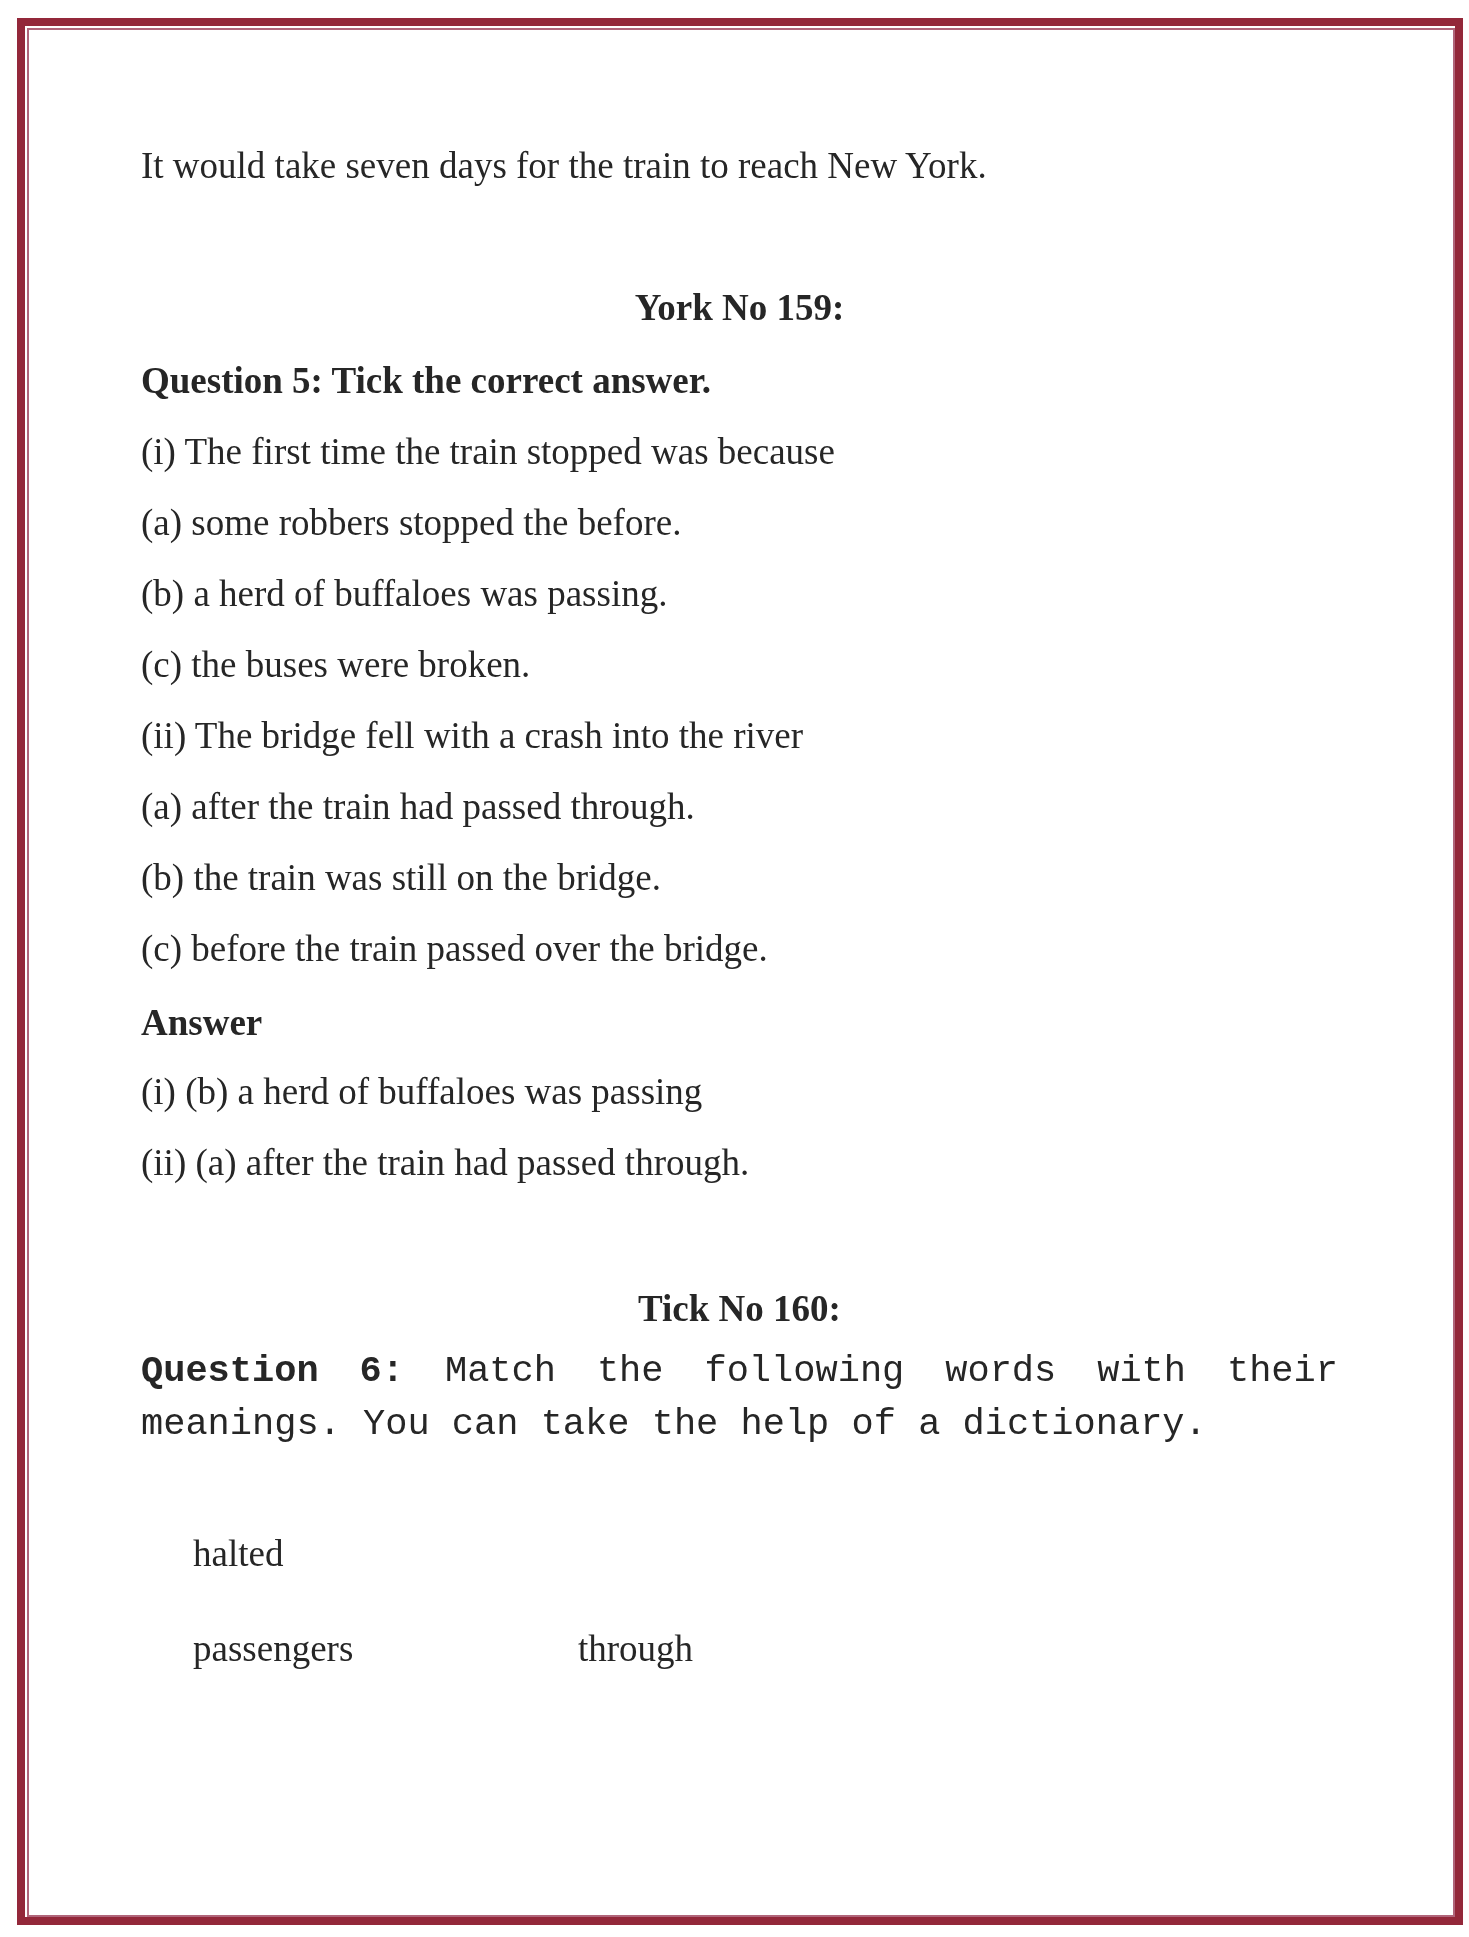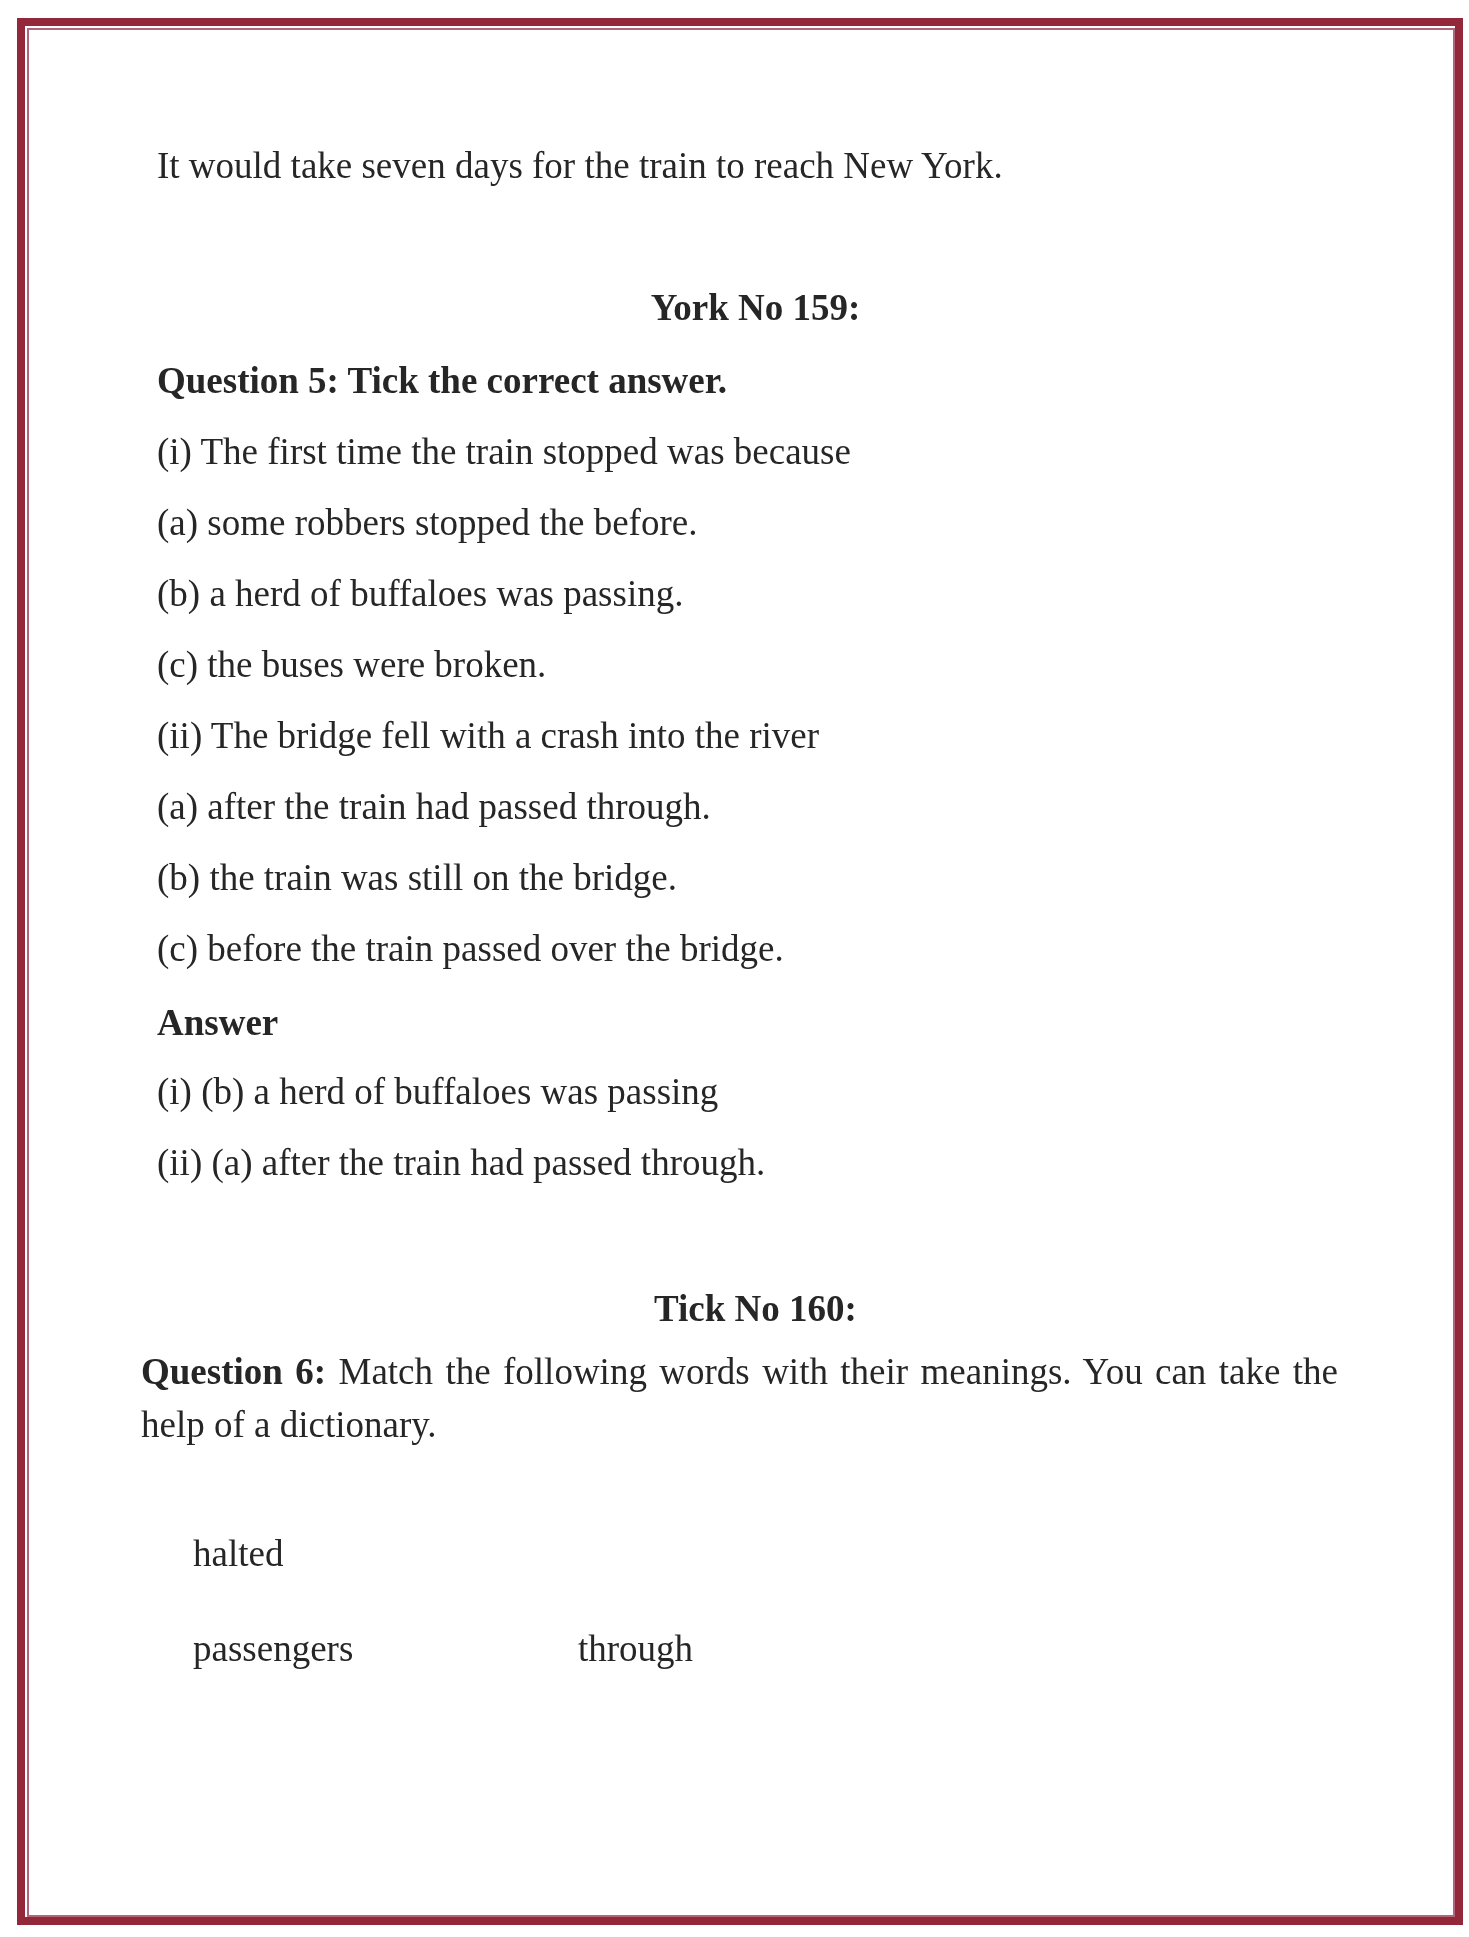--- a/index.html
+++ b/index.html
@@ -34,39 +34,40 @@
     border: 2px solid #b0657a;
   }
   .content {
     position: absolute;
     left: 141px;
     top: 0;
     width: 1197px;
   }
   .line {
     position: absolute;
-    left: 16px;
+    left: 0;
     white-space: nowrap;
     font-size: 37px;
     line-height: 37px;
     height: 37px;
   }
   .bold { font-weight: bold; }
   .center {
     width: 1197px;
     text-align: center;
   }
   .para {
     position: absolute;
     left: 0;
     width: 1197px;
     font-size: 37px;
     line-height: 53px;
     text-align: justify;
     text-align-last: left;
+    font-family: Liberation Mono, monospace;
   }
   .match-row {
     position: absolute;
     left: 6px;
     width: 1190px;
     font-size: 37px;
     line-height: 37px;
     height: 37px;
     white-space: nowrap;
     margin-left: 46px;

